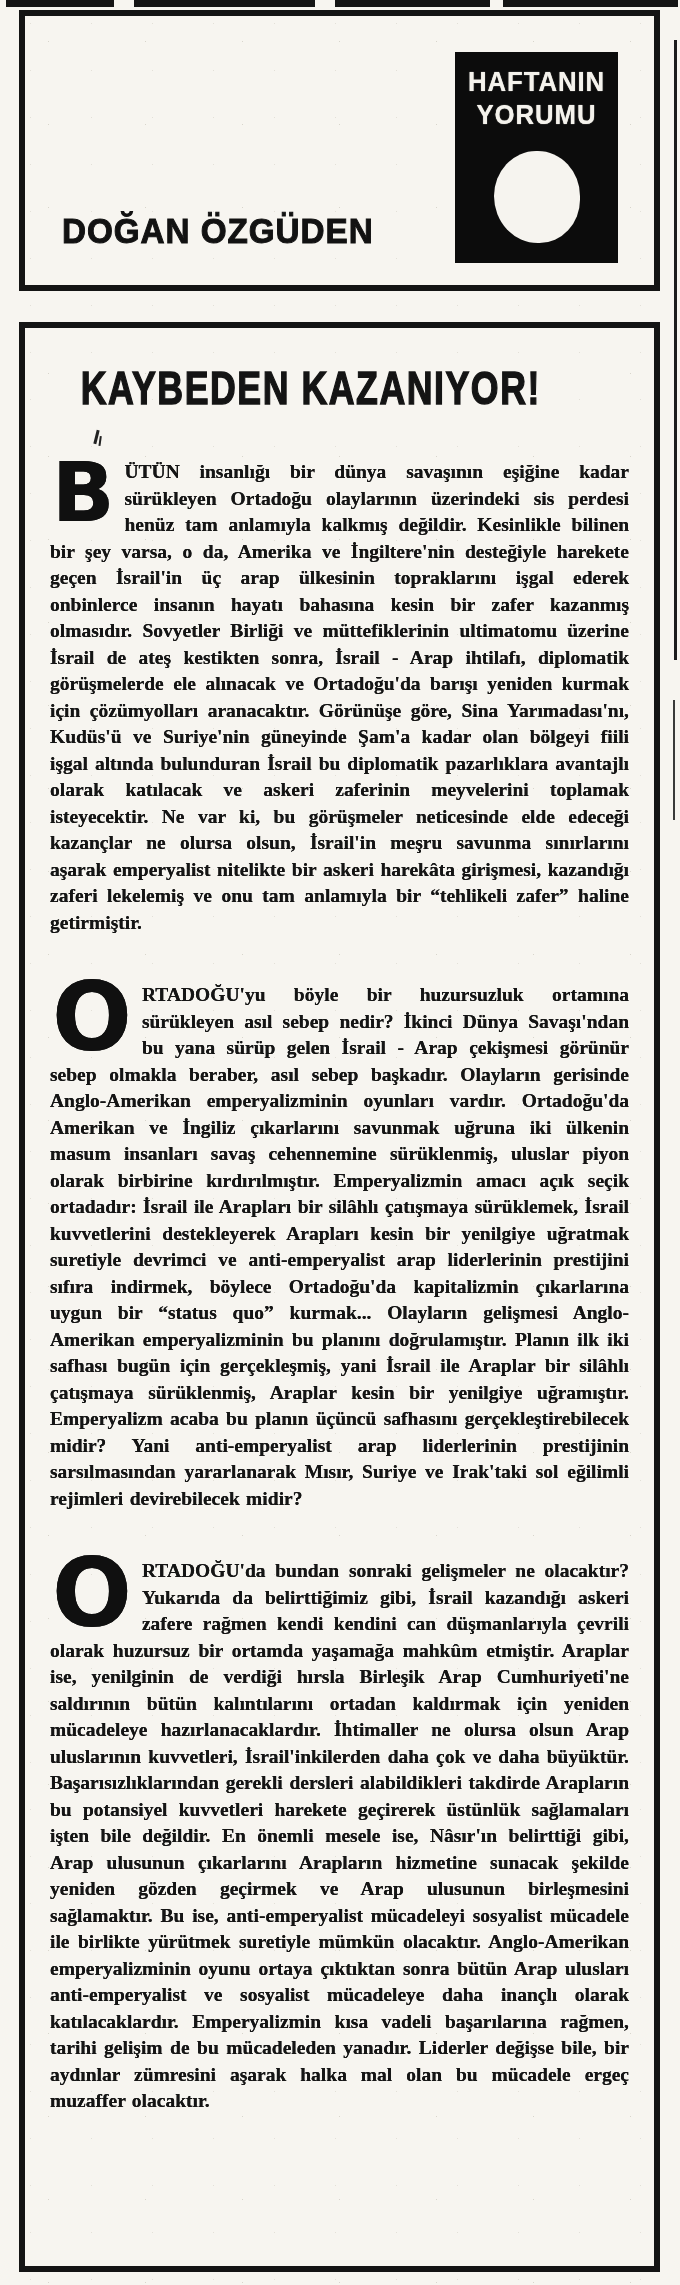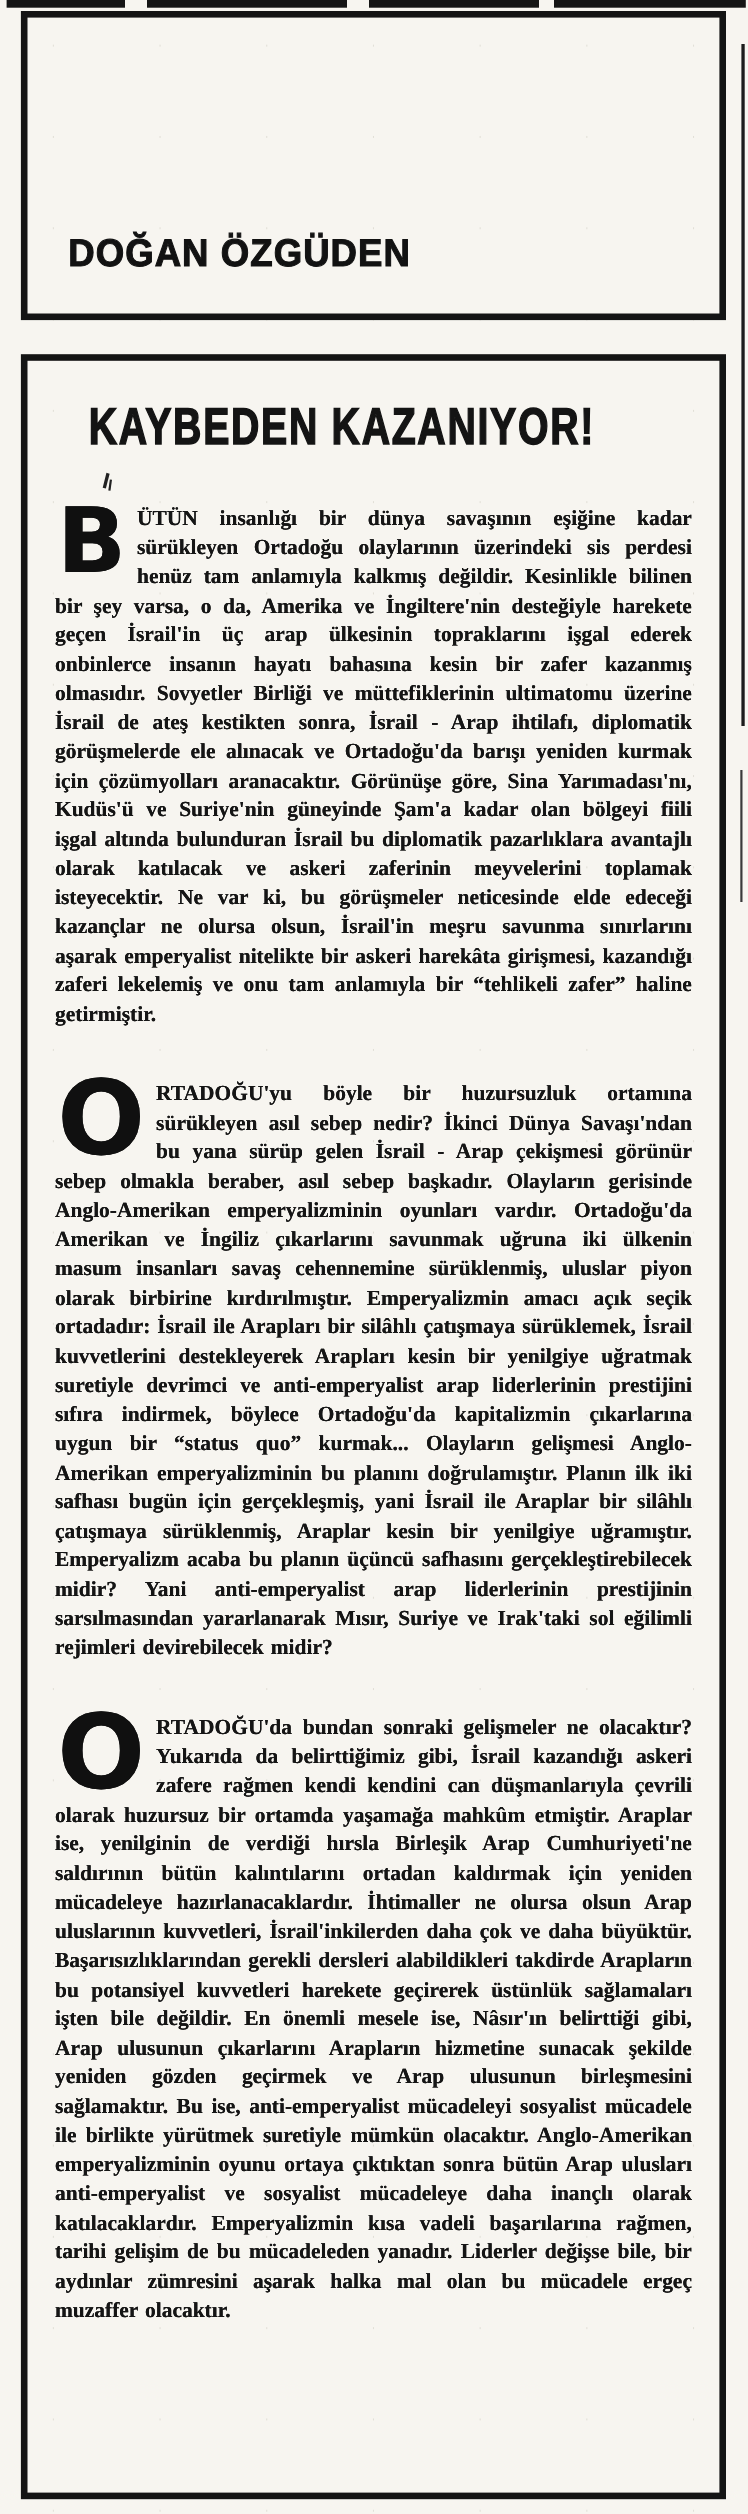--- a/index.html
+++ b/index.html
@@ -78,20 +78,25 @@
   .dc-o{font-size:94px;line-height:60px;height:62px;}
 </style>
 </head>
 <body>
 
 <div class="scan-top"></div>
 <div class="scan-right"></div>
 <div class="scan-right2"></div>
 
 <section class="header-box">
+  <div class="logo">
+    <div class="logo-line">HAFTANIN</div>
+    <div class="logo-line">YORUMU</div>
+    <div class="logo-circle"></div>
+  </div>
   <div class="author">DOĞAN ÖZGÜDEN</div>
 </section>
 
 <section class="article-box">
   <div class="noise-mark"></div>
   <h1 class="title"><span class="title-inner">KAYBEDEN KAZANIYOR!</span></h1>
 
   <p class="para">
     <span class="dropcap dc-b">B</span><span>ÜTÜN insanlığı bir dünya savaşının eşiğine kadar sürükleyen Ortadoğu olaylarının üzerindeki sis perdesi henüz tam anlamıyla kalkmış değildir. Kesinlikle bilinen bir şey varsa, o da, Amerika ve İngiltere'nin desteğiyle harekete geçen İsrail'in üç arap ülkesinin topraklarını işgal ederek onbinlerce insanın hayatı bahasına kesin bir zafer kazanmış olmasıdır. Sovyetler Birliği ve müttefiklerinin ultimatomu üzerine İsrail de ateş kestikten sonra, İsrail - Arap ihtilafı, diplomatik görüşmelerde ele alınacak ve Ortadoğu'da barışı yeniden kurmak için çözümyolları aranacaktır. Görünüşe göre, Sina Yarımadası'nı, Kudüs'ü ve Suriye'nin güneyinde Şam'a kadar olan bölgeyi fiili işgal altında bulunduran İsrail bu diplomatik pazarlıklara avantajlı olarak katılacak ve askeri zaferinin meyvelerini toplamak isteyecektir. Ne var ki, bu görüşmeler neticesinde elde edeceği kazançlar ne olursa olsun, İsrail'in meşru savunma sınırlarını aşarak emperyalist nitelikte bir askeri harekâta girişmesi, kazandığı zaferi lekelemiş ve onu tam anlamıyla bir “tehlikeli zafer” haline getirmiştir.</span>
   </p>

